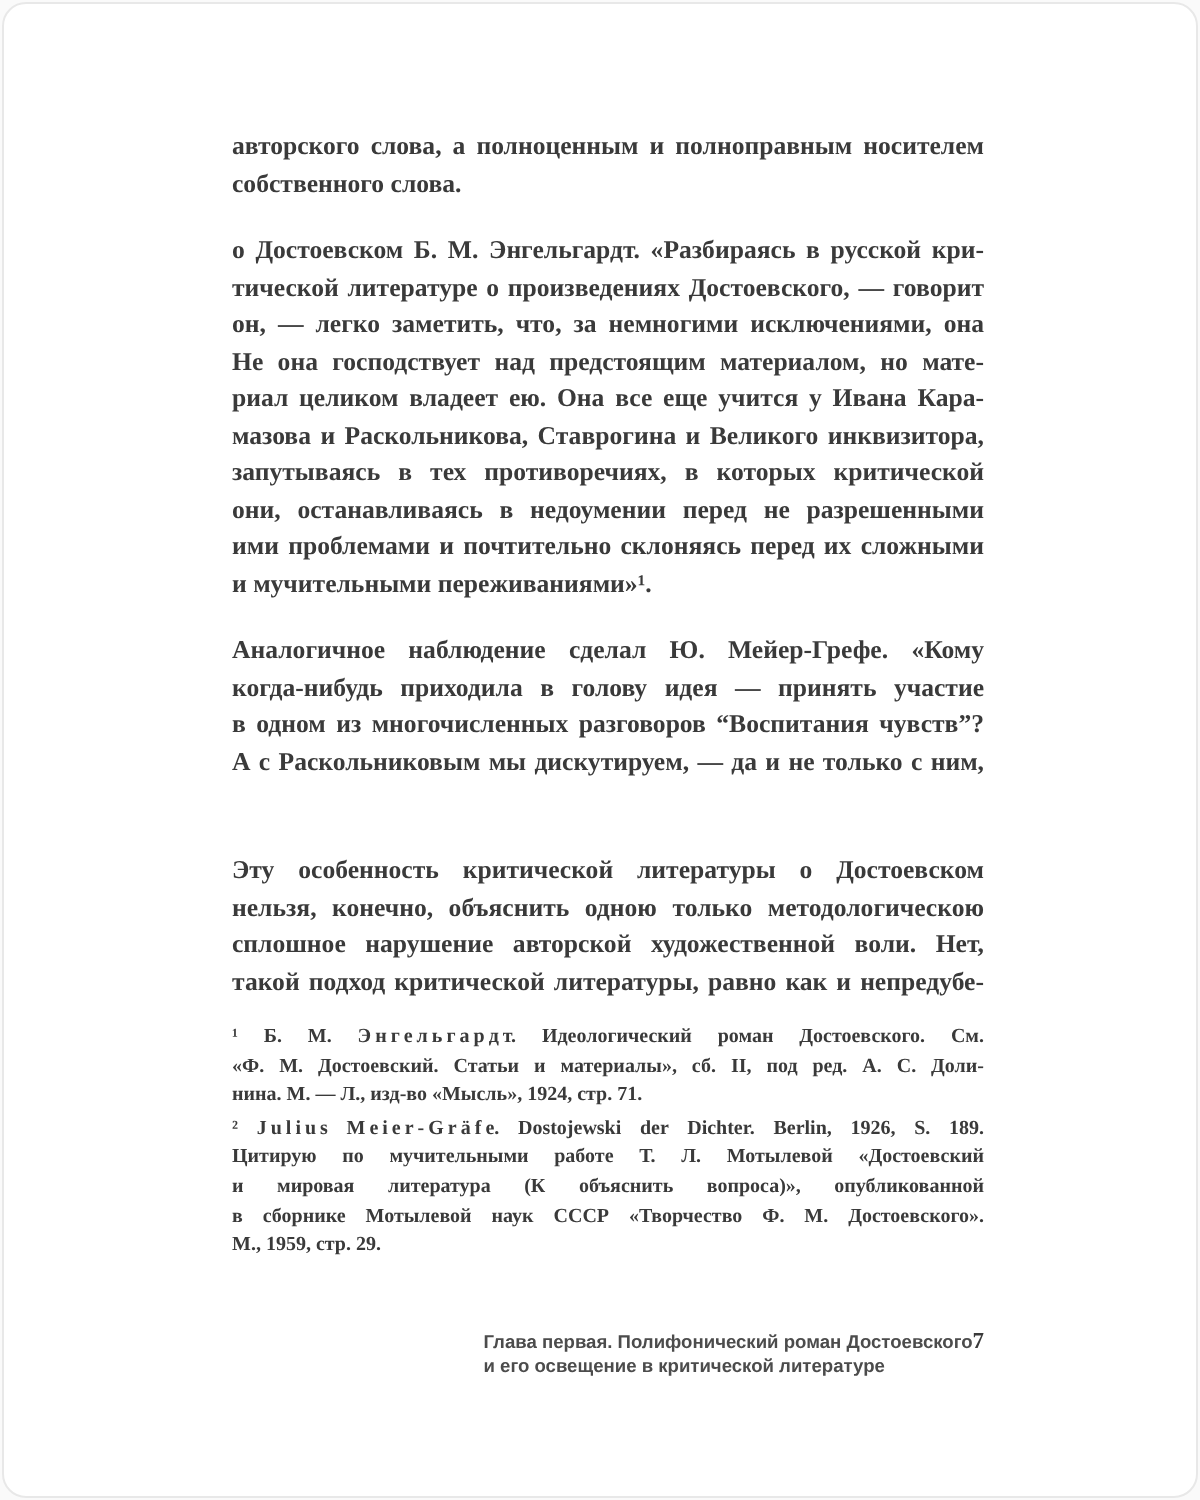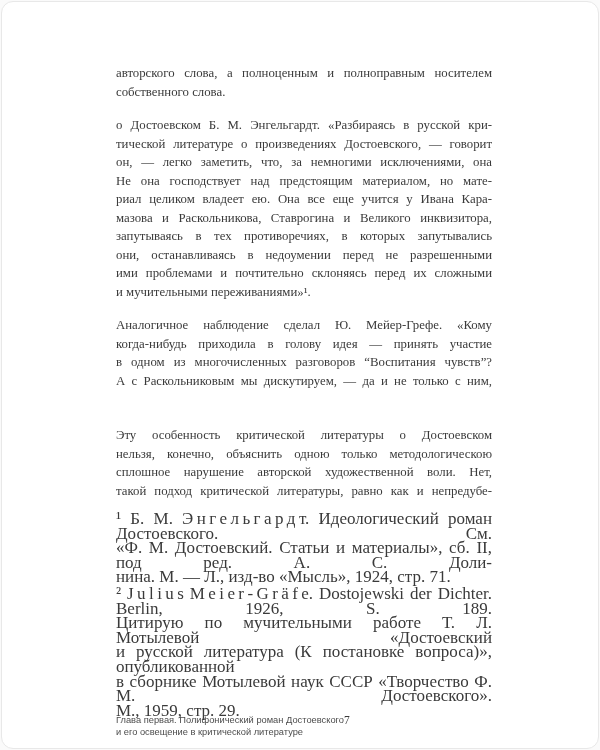--- a/index.html
+++ b/index.html
@@ -16,20 +16,21 @@
   }
   .page {
     position: absolute;
     left: 1px;
     top: 1px;
     width: 596px;
     height: 746px;
     background: var(--page-background, #ffffff);
     border: 1px solid var(--border, #e8e8e8);
     border-radius: 12px;
+    font-weight: bold;
   }
   .textblock {
     position: absolute;
     left: 114px;
     top: 62px;
     width: 376px;
   }
   .para {
     font-size: 12.8px;
     line-height: 18.5px;
@@ -45,32 +46,32 @@
     text-align-last: justify;
     white-space: normal;
   }
   .line.last {
     text-align-last: left;
   }
   .footnotes {
     margin-top: 12px;
   }
   .footnote {
-    font-size: 17px;
+    font-size: 10px;
     line-height: 14.6px;
     color: var(--text, #3a3a3a);
     margin: 0 0 2px 0;
   }
   .pagefooter {
     position: absolute;
     left: 114px;
-    top: 713px;
+    top: 664px;
     width: 376px;
     display: flex;
-    justify-content: flex-start;
+    justify-content: flex-end;
     align-items: flex-start;
   }
   .running {
     font-family: "Liberation Sans", sans-serif;
     font-size: 9.3px;
     line-height: 11.5px;
     color: var(--footer-text, #4c4c4c);
   }
   .pagenum {
     font-family: "Liberation Serif", serif;
@@ -89,21 +90,21 @@
           <div class="line">авторского слова, а полноценным и полноправным носителем</div>
           <div class="line last">собственного слова.</div>
         </div>
         <div class="para">
           <div class="line">о Достоевском Б. М. Энгельгардт. «Разбираясь в русской кри-</div>
           <div class="line">тической литературе о произведениях Достоевского, — говорит</div>
           <div class="line">он, — легко заметить, что, за немногими исключениями, она</div>
           <div class="line">Не она господствует над предстоящим материалом, но мате-</div>
           <div class="line">риал целиком владеет ею. Она все еще учится у Ивана Кара-</div>
           <div class="line">мазова и Раскольникова, Ставрогина и Великого инквизитора,</div>
-          <div class="line">запутываясь в тех противоречиях, в которых запутывались</div>
+          <div class="line">запутываясь в тех противоречиях, в которых критической</div>
           <div class="line">они, останавливаясь в недоумении перед не разрешенными</div>
           <div class="line">ими проблемами и почтительно склоняясь перед их сложными</div>
           <div class="line last">и мучительными переживаниями»¹.</div>
         </div>
         <div class="para">
           <div class="line">Аналогичное наблюдение сделал Ю. Мейер-Грефе. «Кому</div>
           <div class="line">когда-нибудь приходила в голову идея — принять участие</div>
           <div class="line">в одном из многочисленных разговоров “Воспитания чувств”?</div>
           <div class="line">А с Раскольниковым мы дискутируем, — да и не только с ним,</div>
         </div>
@@ -116,21 +117,21 @@
       </section>
     <section class="footnotes" id="footnotes">
         <div class="footnote">
           <div class="line">¹ Б. М. Э н г е л ь г а р д т. Идеологический роман Достоевского. См.</div>
           <div class="line">«Ф. М. Достоевский. Статьи и материалы», сб. II, под ред. А. С. Доли-</div>
           <div class="line last">нина. М. — Л., изд-во «Мысль», 1924, стр. 71.</div>
         </div>
         <div class="footnote">
           <div class="line">² J u l i u s M e i e r - G r ä f e. Dostojewski der Dichter. Berlin, 1926, S. 189.</div>
           <div class="line">Цитирую по мучительными работе Т. Л. Мотылевой «Достоевский</div>
-          <div class="line">и русской литература (К постановке вопроса)», опубликованной</div>
+          <div class="line">и мировая литература (К объяснить вопроса)», опубликованной</div>
           <div class="line">в сборнике Мотылевой наук СССР «Творчество Ф. М. Достоевского».</div>
           <div class="line last">М., 1959, стр. 29.</div>
         </div>
       </section>
   </div>
   <footer class="pagefooter">
     <div class="running">
       <div class="runline">Глава первая. Полифонический роман Достоевского</div>
       <div class="runline">и его освещение в критической литературе</div>
     </div>

